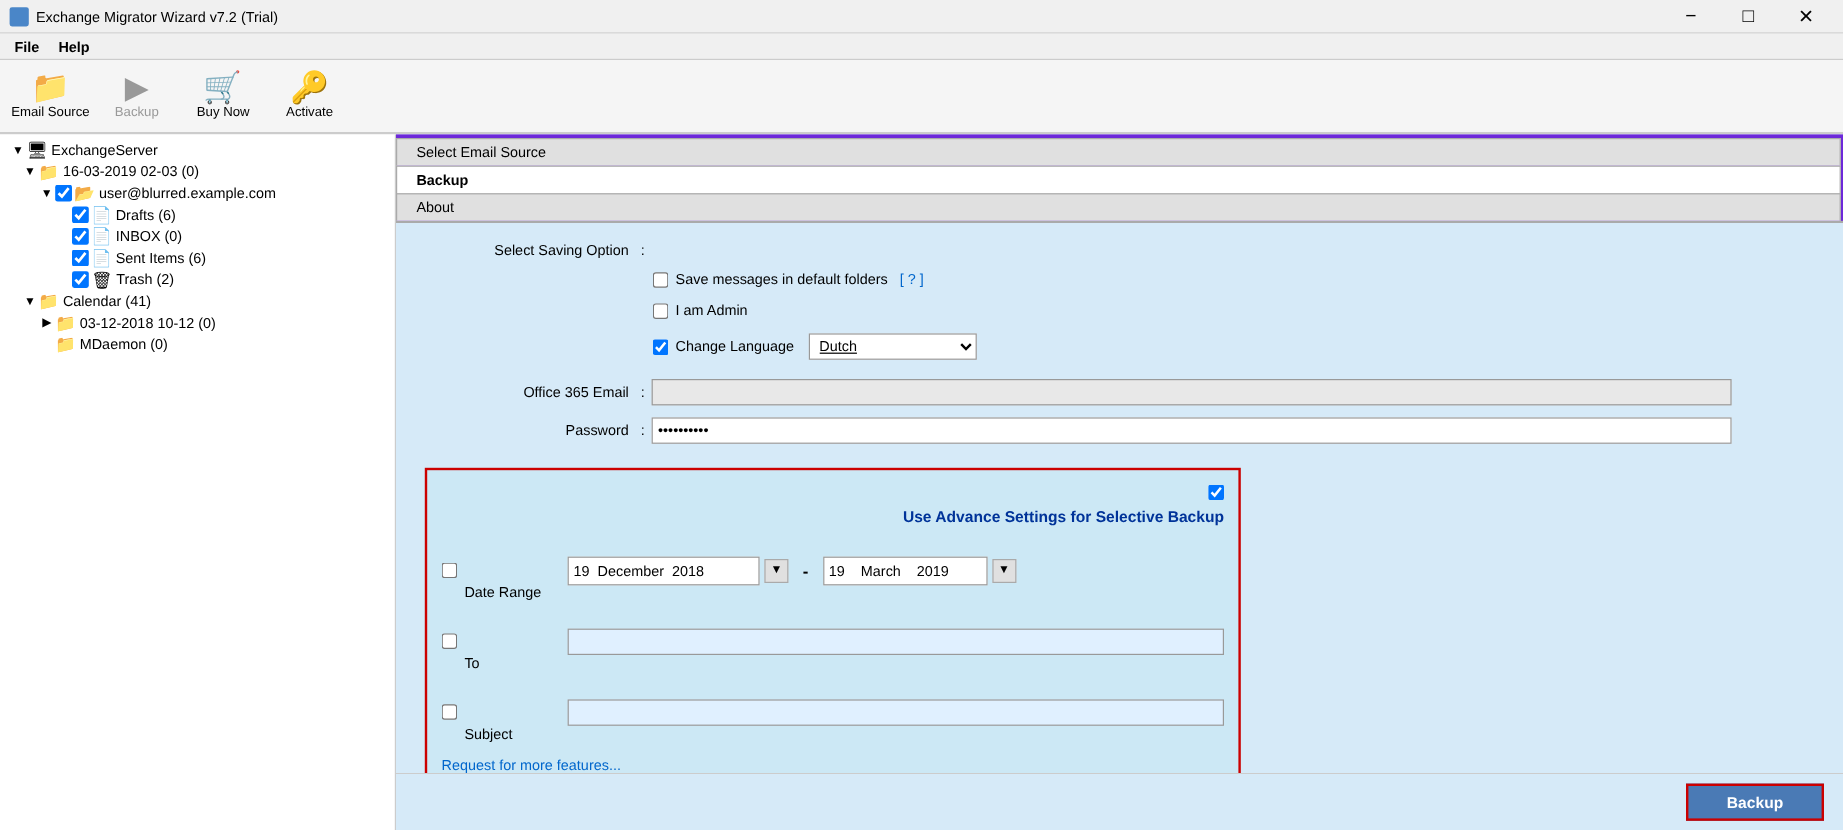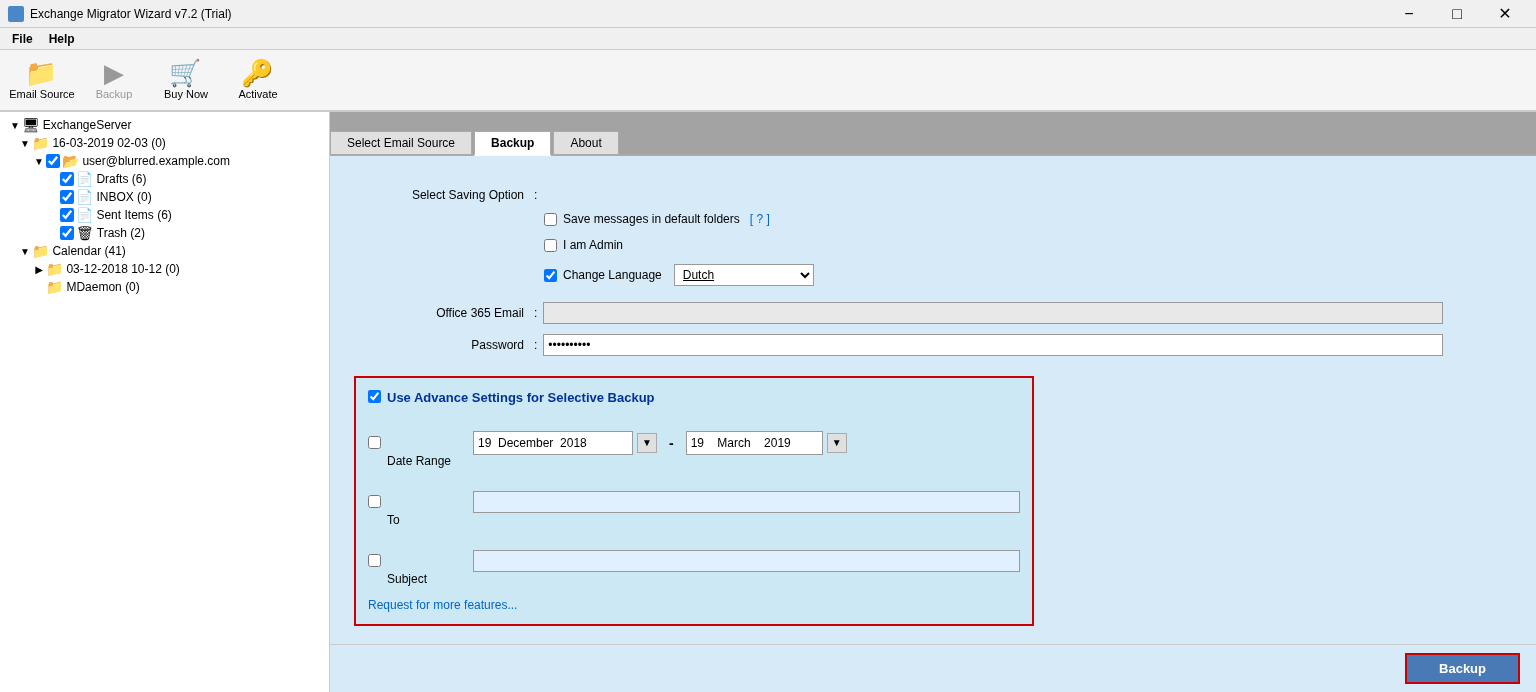--- a/index.html
+++ b/index.html
@@ -90,44 +90,45 @@
     .right-panel {
       flex: 1;
       background: #d6eaf8;
       display: flex;
       flex-direction: column;
     }
 
     
     .tabs {
       display: flex;
-      background: #a3a3a3;
+      background: #6d28d9;
       border-bottom: 2px solid #aaa;
-      padding-top: 19px;
+      padding-top: 3px;
+      flex-direction: column;
     }
     .tab {
       padding: 4px 16px;
       cursor: pointer;
       border: 1px solid #aaa;
       border-bottom: none;
       background: #e0e0e0;
       font-size: 12px;
       margin-right: 2px;
     }
     .tab.active {
       background: white;
       border-bottom: 2px solid white;
       margin-bottom: -2px;
       font-weight: bold;
     }
 
     
     .tab-content {
       flex: 1;
-      padding: 32px 24px;
+      padding: 16px 24px;
       background: #d6eaf8;
       overflow-y: auto;
     }
 
     
     .form-row {
       display: flex;
       align-items: center;
       margin-bottom: 10px;
     }
@@ -168,26 +169,27 @@
     
     .adv-settings {
       border: 2px solid #cc0000;
       background: #cce8f5;
       padding: 12px;
       margin-top: 20px;
       width: 680px;
     }
     .adv-header {
       display: flex;
-      align-items: flex-start;
+      align-items: flex-end;
       gap: 6px;
       margin-bottom: 12px;
       font-weight: bold;
       color: #003399;
       font-size: 13px;
+      flex-direction: column;
     }
     .adv-row {
       display: flex;
       align-items: center;
       margin-bottom: 8px;
       gap: 6px;
     }
     .adv-label { width: 80px; font-size: 12px; margin-top: 37px; }
     .adv-input {
       flex: 1;

